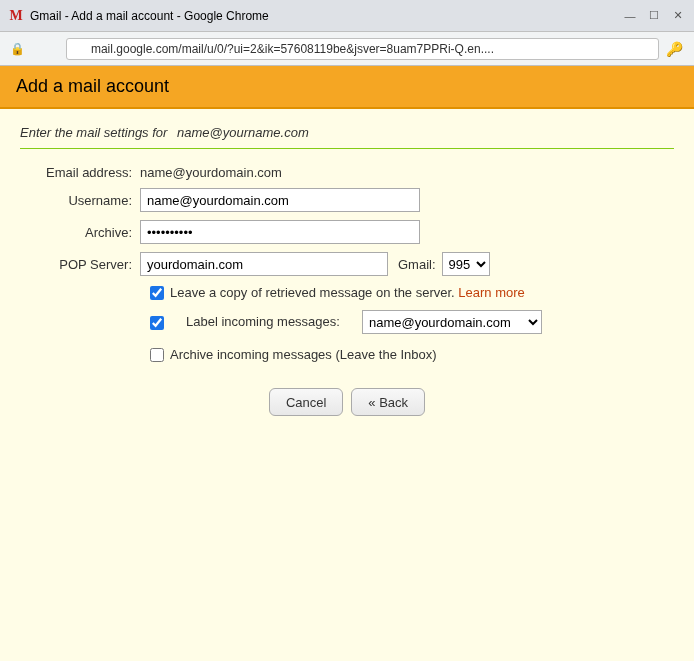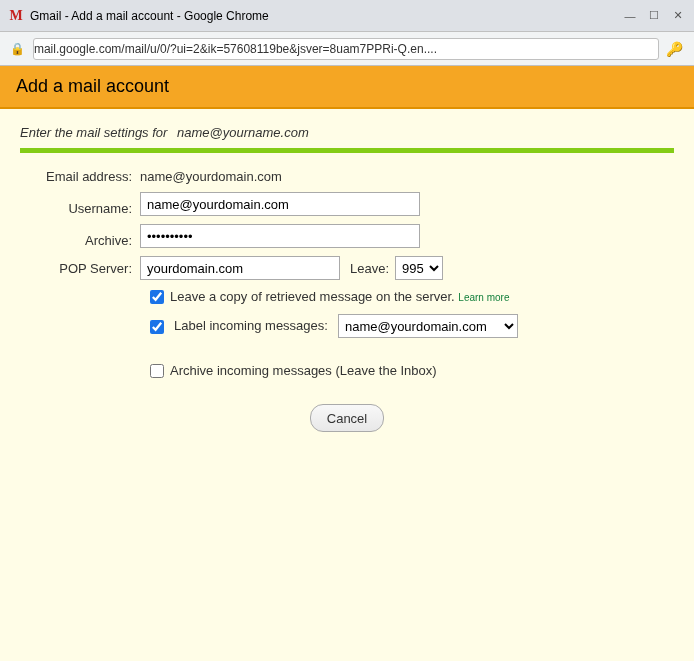--- a/index.html
+++ b/index.html
@@ -61,23 +61,24 @@
     }
     .address-bar-lock {
       font-size: 12px;
       color: #555;
     }
     .address-bar-url {
       flex: 1;
       background: #fff;
       border: 1px solid #c0c0c0;
       border-radius: 3px;
-      padding: 3px 0;
+      padding: 3px 24px;
       font-size: 12px;
       color: #333;
+      margin-left: 33px;
     }
     .address-bar-key {
       font-size: 14px;
       color: #555;
     }
 
     
     .main-content {
       background: #fffde7;
       height: calc(661px - 32px - 34px);
@@ -100,33 +101,33 @@
     .content-area {
       background: #fffde7;
       padding: 16px 20px;
     }
 
     .subtitle-row {
       font-size: 13px;
       color: #333;
       margin-bottom: 16px;
       padding-bottom: 8px;
-      border-bottom: 5px solid #84cc16;
+      border-bottom: 1px solid #84cc16;
     }
     .subtitle-row span {
       font-style: italic;
     }
 
     
     .form-container {
       padding: 0 10px;
     }
     .form-row {
       display: flex;
-      align-items: flex-end;
+      align-items: center;
       margin-bottom: 8px;
     }
     .form-label {
       text-align: right;
       width: 110px;
       padding-right: 8px;
       color: #333;
       font-size: 13px;
     }
     .form-input {
@@ -177,31 +178,31 @@
       accent-color: #1a73e8;
       width: 14px;
       height: 14px;
     }
     .checkbox-text {
       font-size: 13px;
       color: #333;
       line-height: 1.4;
     }
     .learn-more-link {
-      color: #15803d;
+      color: #c2410c;
       text-decoration: none;
-      font-size: 10px;
+      font-size: 13px;
     }
 
     
     .label-row {
       display: flex;
       align-items: center;
-      gap: 10px;
-      margin-bottom: 24px;
+      gap: 22px;
+      margin-bottom: 12px;
     }
     .label-select {
       height: 24px;
       font-size: 13px;
       border: 1px solid #aaa;
       background: #fff;
       padding: 0 2px;
       width: 180px;
     }
 
@@ -210,21 +211,21 @@
       display: flex;
       justify-content: center;
       gap: 8px;
       margin-top: 24px;
     }
     .btn {
       height: 28px;
       padding: 0 16px;
       font-size: 13px;
       border: 1px solid #aaa;
-      border-radius: 13px;
+      border-radius: 6px;
       cursor: pointer;
       background: linear-gradient(to bottom, #f8f8f8, #e8e8e8);
       color: #333;
     }
     .btn-primary {
       background: linear-gradient(to bottom, #f8f8f8, #e8e8e8);
       font-weight: bold;
       border: 2px solid #888;
     }
 
@@ -282,22 +283,22 @@
         <input class="form-input" type="text" value="name@yourdomain.com" style="">
       </div>
 
       <div class="form-row">
         <div class="form-label">Archive:</div>
         <input class="form-input" type="password" value="aaaaaaaaaa" style="">
       </div>
 
       <div class="form-row pop-server-row">
         <div class="form-label">POP Server:</div>
-        <input class="form-input" type="text" style="width: 200px;" value="yourdomain.com">
-        <span class="port-label">Leave:</span>
+        <input class="form-input" type="text" style="width: 248px;" value="yourdomain.com">
+        <span class="port-label">Gmail:</span>
         <select class="port-select">
           <option>995</option>
           <option>110</option>
         </select>
       </div>
 
       <div class="checkbox-section">
 
         <div class="checkbox-row">
           <input type="checkbox" checked="" style="">
@@ -318,17 +319,18 @@
 
         <div class="checkbox-row">
           <input type="checkbox" style="">
           <span class="checkbox-text">Archive incoming messages (Leave the Inbox)</span>
         </div>
 
       </div>
 
       <div class="button-row">
         <button class="btn">Cancel</button>
+        <button class="btn">« Back</button>
       </div>
 
     </div>
   </div>
 </div>
 
 </body></html>

